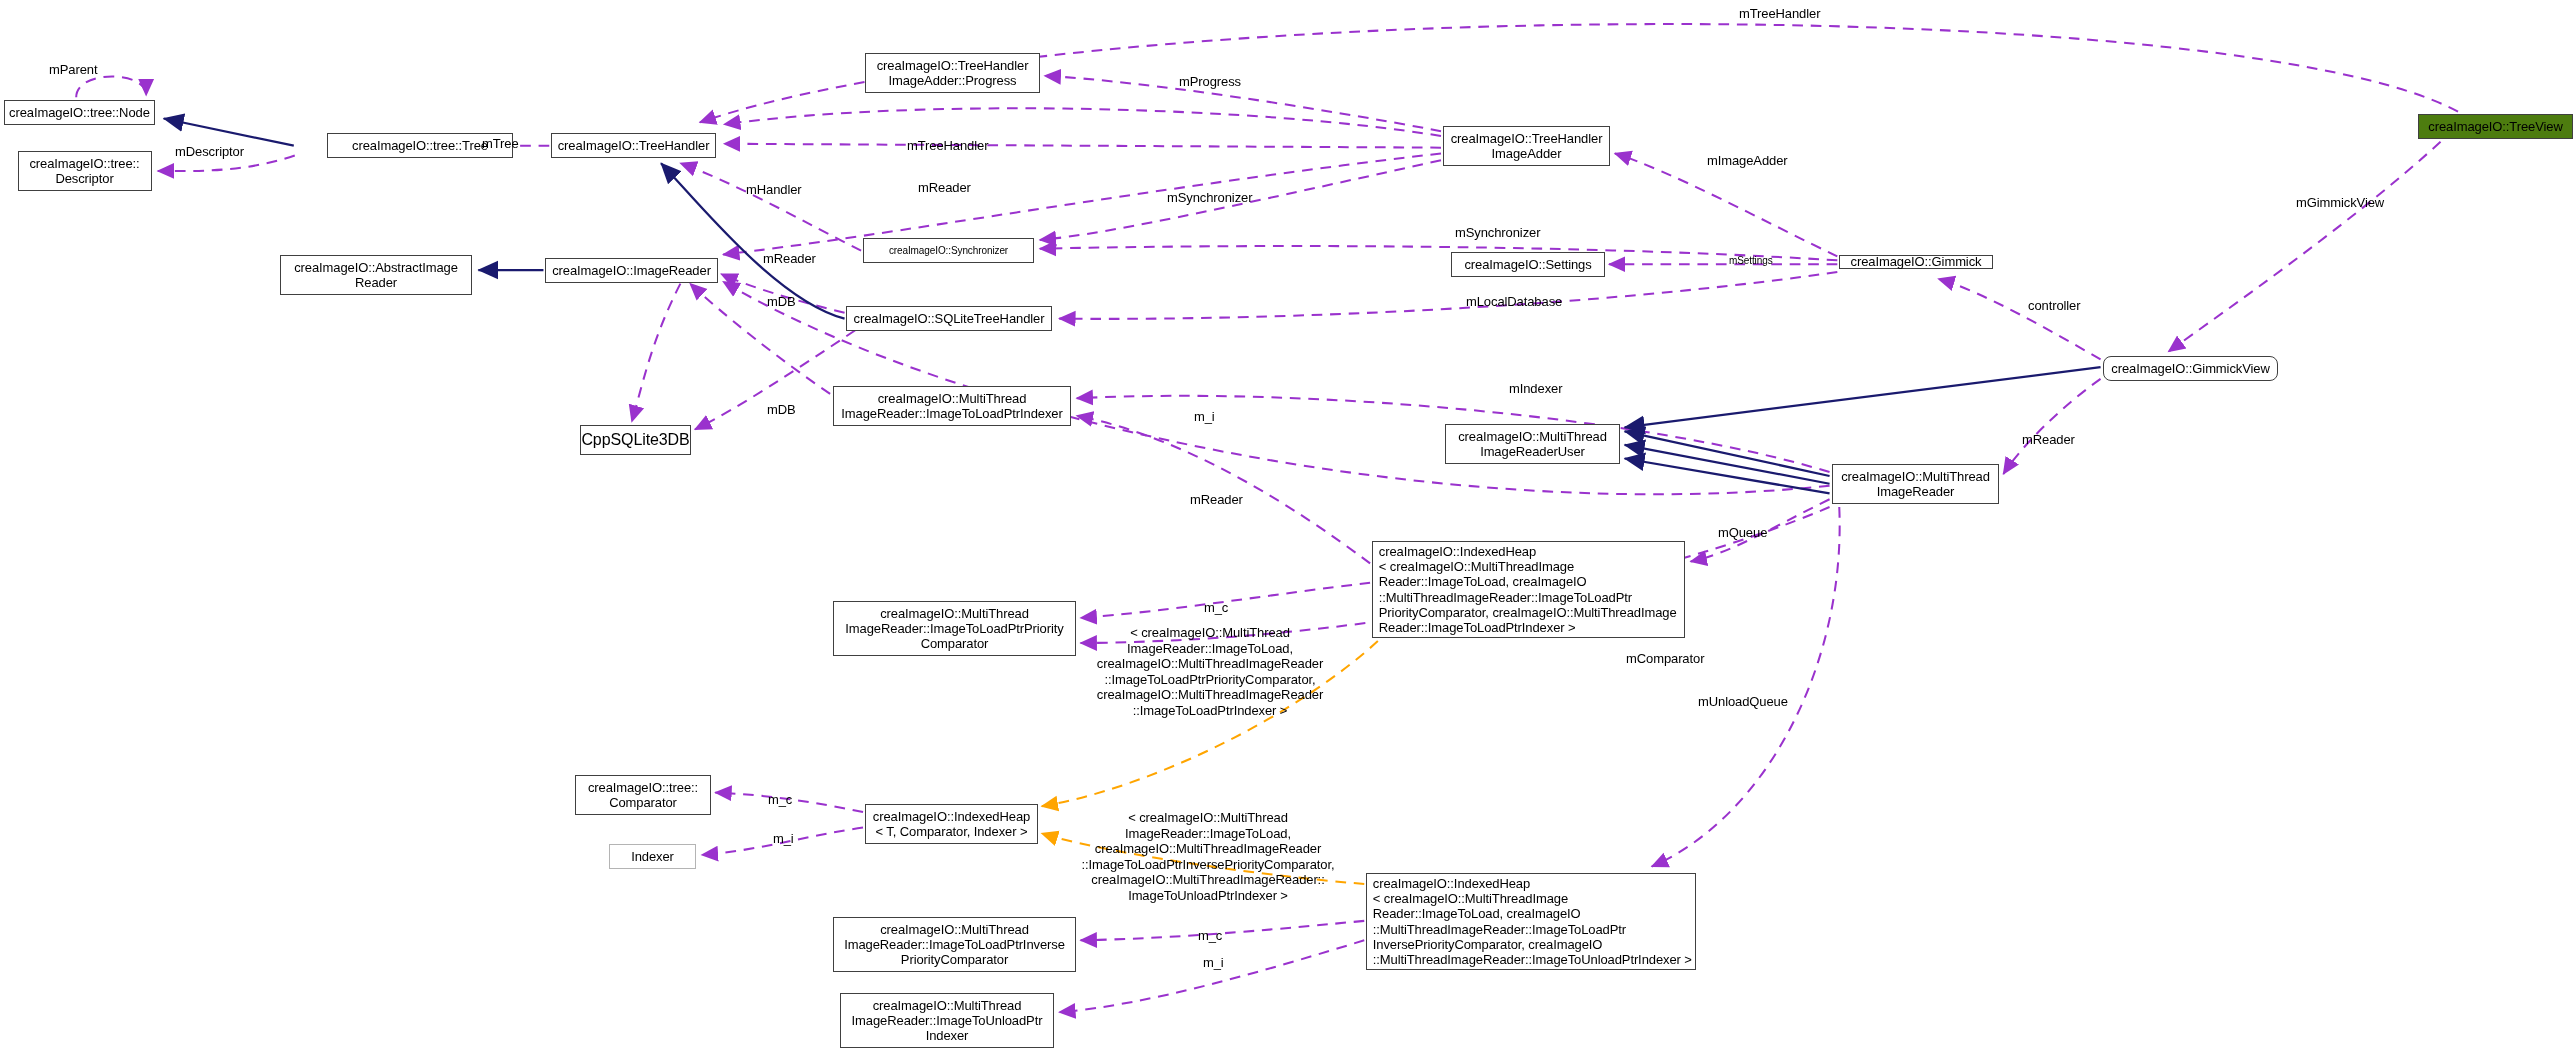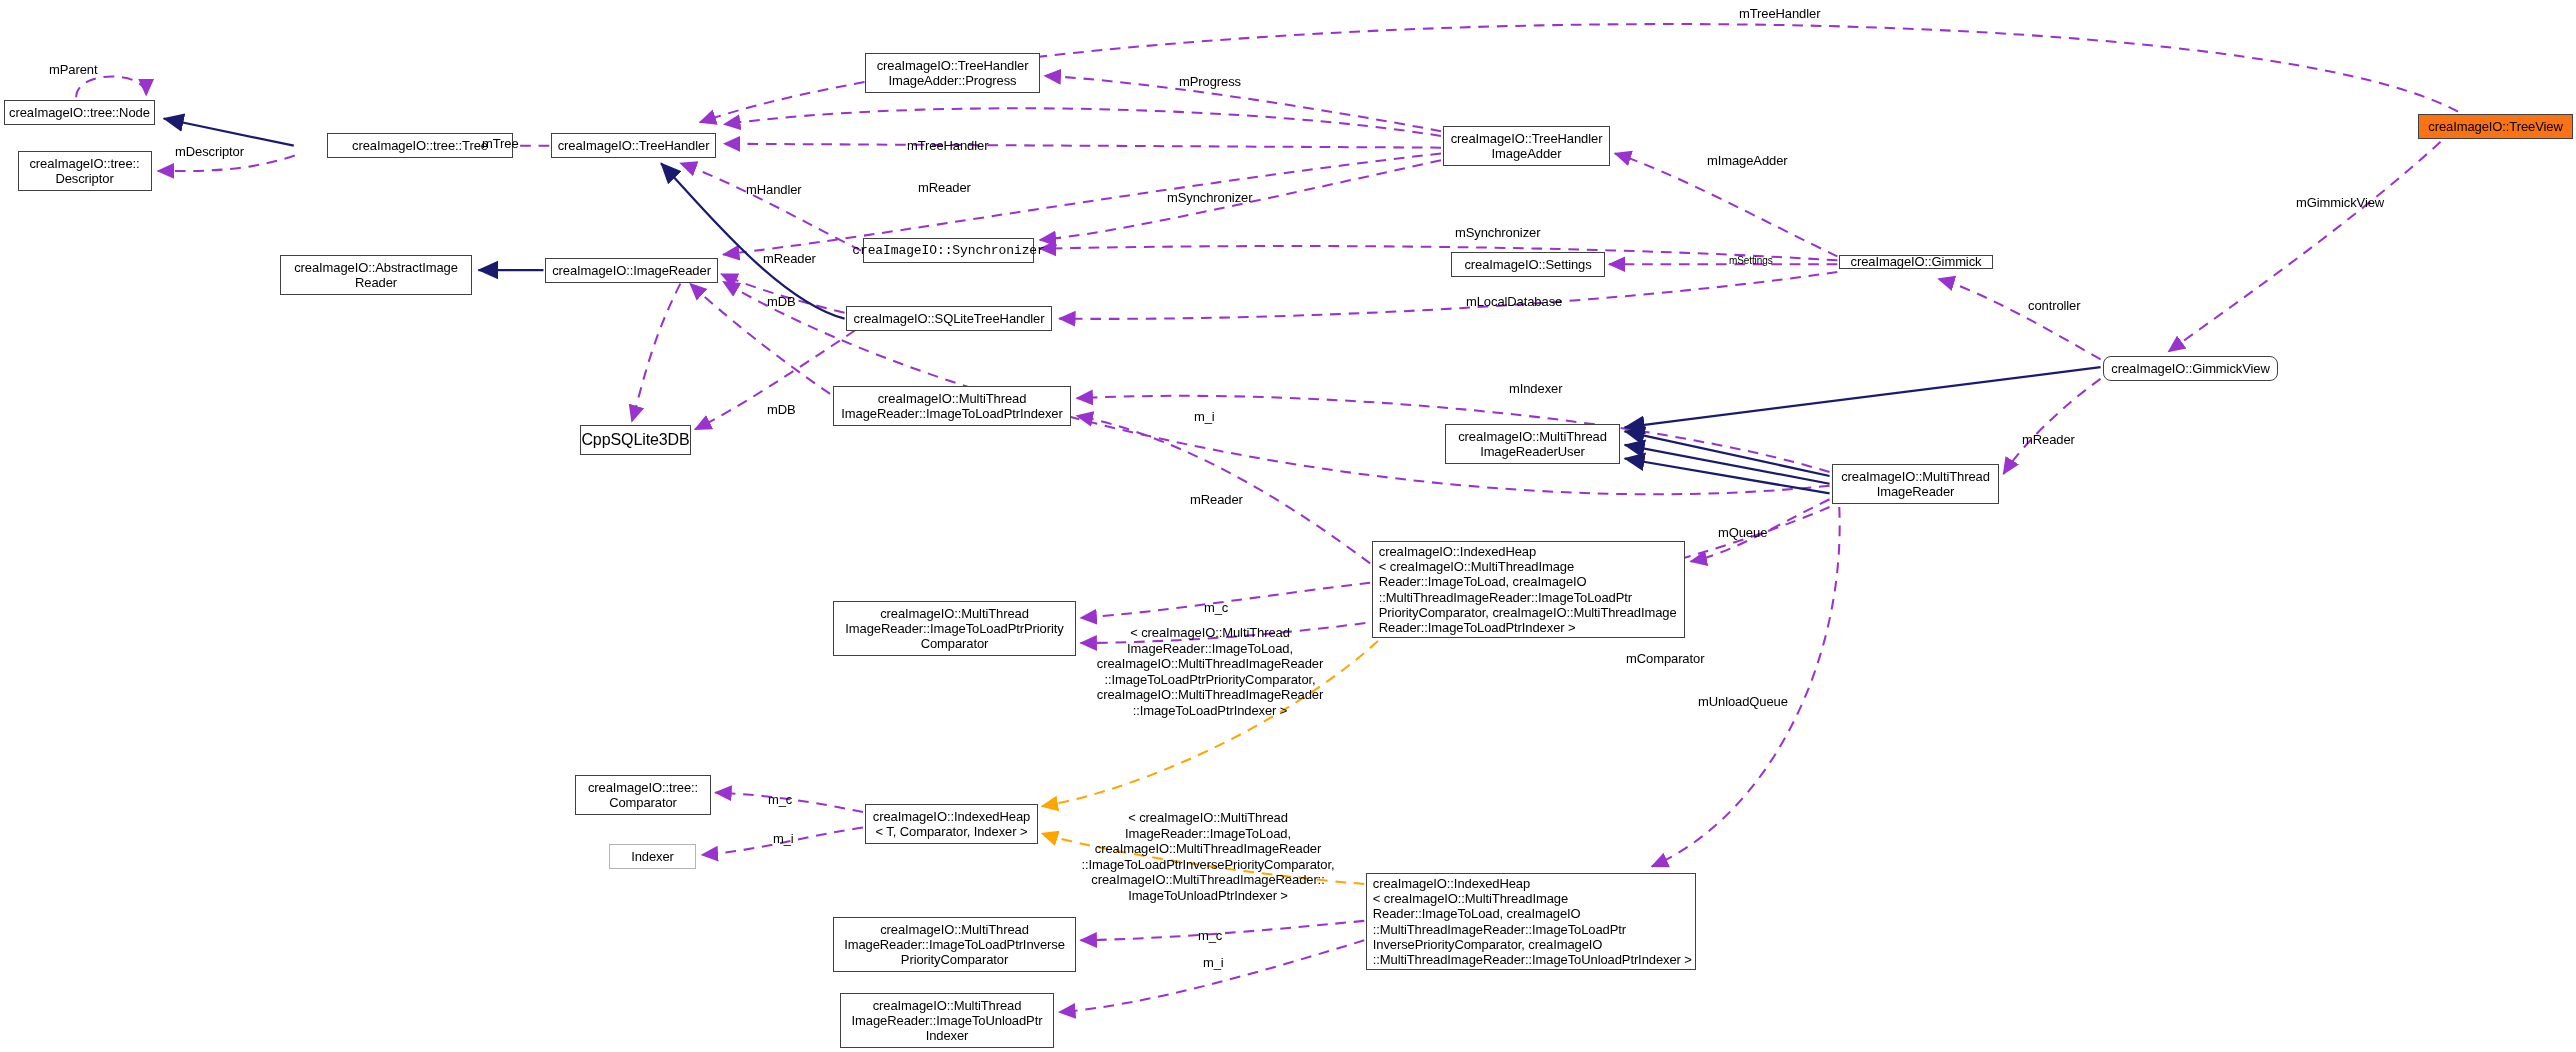--- a/index.html
+++ b/index.html
@@ -35,21 +35,21 @@
     display: flex;
     align-items: center;
     justify-content: center;
     text-align: center;
     line-height: 1.18;
     white-space: pre;
     padding: 1.9px 5.8px;
     letter-spacing: -0.1px;
   }
   .node.light-border { border-color: #b4b4b4; }
-  .node.highlight { background: #f97316; border-color: #404040; }
+  .node.highlight { background: #4d7c0f; border-color: #404040; }
   .node.tpl {
     text-align: left;
     justify-content: flex-start;
   }
   .edge-label {
     position: absolute;
     color: #000000;
     white-space: pre;
     line-height: 1.18;
     letter-spacing: -0.1px;
@@ -178,21 +178,21 @@
     <div class="node" style="left: 17.5px; top: 151px; width: 134px; height: 40px; font-size: 13px;">creaImageIO::tree::
 Descriptor</div>
     <div class="node" style="left: 295px; top: 133px; width: 186px; height: 25px; font-size: 13px; margin-left: 32px;">creaImageIO::tree::Tree</div>
     <div class="node" style="left: 280px; top: 255px; width: 192px; height: 40px; font-size: 13px;">creaImageIO::AbstractImage
 Reader</div>
     <div class="node" style="left: 580px; top: 425px; width: 111px; height: 30px; font-size: 16px;">CppSQLite3DB</div>
     <div class="node" style="left: 551px; top: 133px; width: 165px; height: 25px; font-size: 13px;">creaImageIO::TreeHandler</div>
     <div class="node" style="left: 545px; top: 258px; width: 173px; height: 25px; font-size: 13px;">creaImageIO::ImageReader</div>
     <div class="node" style="left: 865px; top: 53px; width: 175px; height: 40px; font-size: 13px;">creaImageIO::TreeHandler
 ImageAdder::Progress</div>
-    <div class="node" style="left: 863px; top: 238px; width: 171px; height: 25px; font-size: 13px; font-family: Liberation Mono, monospace;">creaImageIO::Synchronizer</div>
+    <div class="node" style="left: 863px; top: 238px; width: 171px; height: 25px; font-size: 10px;">creaImageIO::Synchronizer</div>
     <div class="node" style="left: 846px; top: 306px; width: 206px; height: 25px; font-size: 13px;">creaImageIO::SQLiteTreeHandler</div>
     <div class="node" style="left: 833px; top: 386px; width: 238px; height: 40px; font-size: 13px;">creaImageIO::MultiThread
 ImageReader::ImageToLoadPtrIndexer</div>
     <div class="node" style="left: 1443px; top: 126px; width: 167px; height: 40px; font-size: 13px;">creaImageIO::TreeHandler
 ImageAdder</div>
     <div class="node" style="left: 1451px; top: 252px; width: 154px; height: 25px; font-size: 13px;">creaImageIO::Settings</div>
     <div class="node" style="left: 1839px; top: 255px; width: 154px; height: 14px; font-size: 13px;">creaImageIO::Gimmick</div>
     <div class="node" style="left: 2103px; top: 356px; width: 175px; height: 25px; font-size: 13px; border-radius: 8px;">creaImageIO::GimmickView</div>
     <div class="node highlight" style="left: 2418px; top: 114px; width: 155px; height: 25px; font-size: 13px;">creaImageIO::TreeView</div>
     <div class="node" style="left: 1445px; top: 424px; width: 175px; height: 40px; font-size: 13px;">creaImageIO::MultiThread

